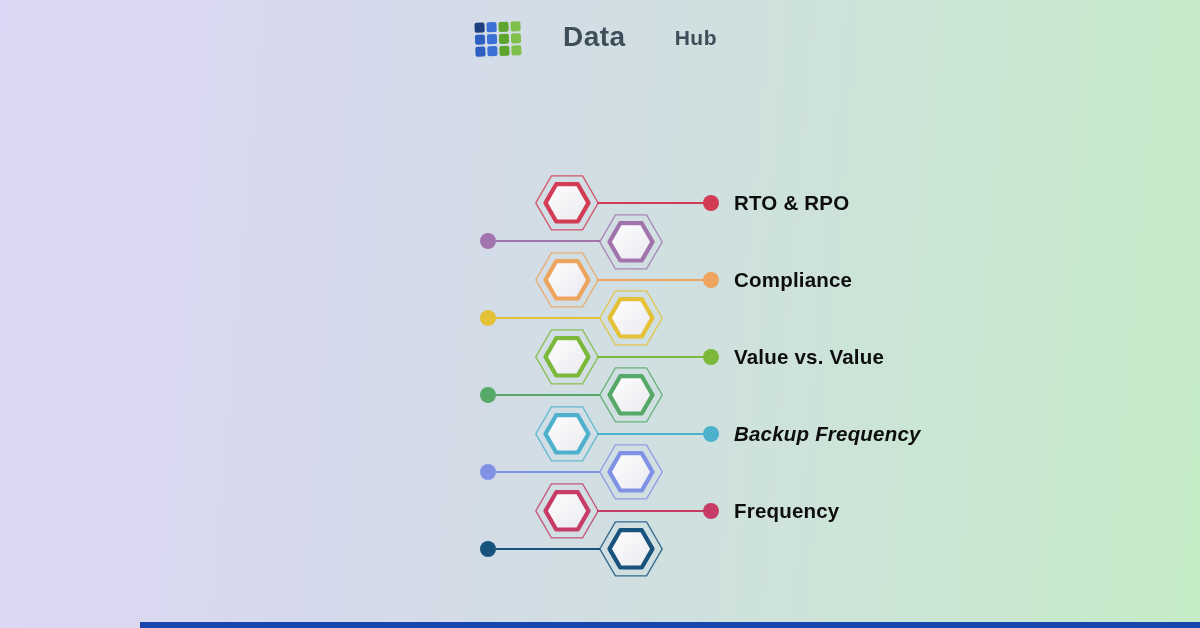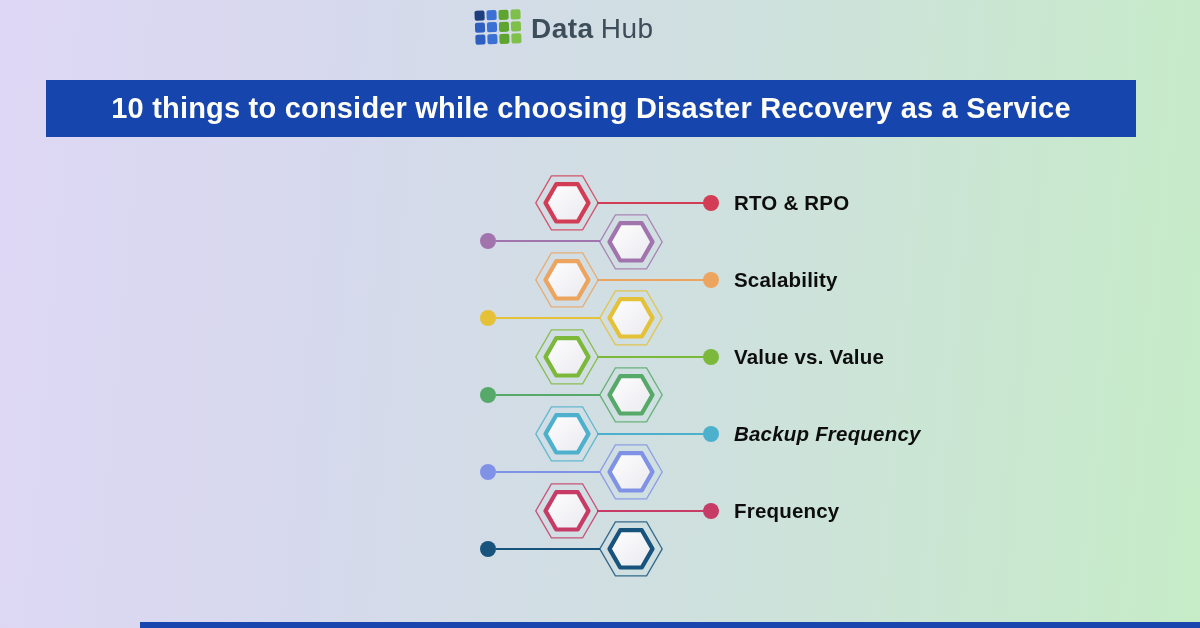--- a/index.html
+++ b/index.html
@@ -1,24 +1,24 @@
 <!DOCTYPE html>
 <html><head>
 <meta charset="utf-8">
 <style>
   html,body{margin:0;padding:0;}
   .canvas{
     position:relative;width:1200px;height:628px;overflow:hidden;
     background:linear-gradient(95deg,#ded7f5 0%,#d6d9ed 28%,#cfe0df 58%,#c6ecc7 100%);
     font-family:"Liberation Sans",sans-serif;
   }
-  .logo{position:absolute;top:8px;left:474px;display:flex;align-items:flex-end;}
+  .logo{position:absolute;top:21px;left:474px;display:flex;align-items:flex-start;gap:32px;}
   .logo-icon{display:block;transform:rotate(-2deg);}
   .brand{font-size:28px;font-weight:600;letter-spacing:.5px;margin-left:9px;}
-  .brand-sub{font-size:28px;font-weight:400;letter-spacing:.5px;margin-left:7px;padding-top:5px;}
+  .brand-sub{font-size:21px;font-weight:700;letter-spacing:.5px;margin-left:17px;padding-top:5px;}
   .banner{
     position:absolute;left:46px;top:80px;width:1090px;height:57px;
     display:flex;align-items:center;justify-content:center;
   }
   .banner h1{
     margin:0;font-size:29px;font-weight:700;letter-spacing:.2px;white-space:nowrap;
   }
   .diagram{position:absolute;left:0;top:0;width:956px;height:628px;}
   .hex-item{position:absolute;left:0;top:0;}
   .hex-svg{position:absolute;}
@@ -50,23 +50,20 @@
         <rect id="lg-22" x="25" y="25" width="10" height="10" rx="2" fill="#5ea52f"></rect>
         <rect id="lg-30" x="37" y="1" width="10" height="10" rx="2" fill="#7fc04a"></rect>
         <rect id="lg-31" x="37" y="13" width="10" height="10" rx="2" fill="#7fc04a"></rect>
         <rect id="lg-32" x="37" y="25" width="10" height="10" rx="2" fill="#7fc04a"></rect>
       </g>
     </svg>
     <span class="brand" style="color: rgb(61, 78, 90);">Data</span>
     <span class="brand-sub" style="color: rgb(61, 78, 90);">Hub</span>
   </div>
 
-  <div class="banner" style="background: rgb(23, 69, 174);">
-    <h1 style="color: rgb(253, 253, 246);">10 things to consider while choosing Disaster Recovery as a Service</h1>
-  </div>
 
   <div class="diagram">
   <div class="hex-item">
     <div class="connector" style="left:597px;top:202px;width:107px;background:#d23c55;"></div>
     <div class="dot" style="left:703px;top:195px;background:#d23c55;"></div>
     <svg class="hex-svg" style="left:534.5px;top:175.1px;" width="64" height="56" viewBox="0 0 64 56">
       <defs>
         <linearGradient id="hg0" x1="0" y1="0" x2="1" y2="1">
           <stop offset="0" stop-color="#ffffff"></stop>
           <stop offset="1" stop-color="#e9e9ef"></stop>
@@ -98,21 +95,21 @@
     <svg class="hex-svg" style="left:534.5px;top:251.99999999999997px;" width="64" height="56" viewBox="0 0 64 56">
       <defs>
         <linearGradient id="hg2" x1="0" y1="0" x2="1" y2="1">
           <stop offset="0" stop-color="#ffffff"></stop>
           <stop offset="1" stop-color="#e9e9ef"></stop>
         </linearGradient>
       </defs>
       <polygon points="0.8,27.9 16.4,0.9 47.6,0.9 63.2,27.9 47.6,54.9 16.4,54.9" fill="none" stroke="#eca45e" stroke-width="1.3" opacity="0.85"></polygon>
       <polygon points="10.5,27.9 21.2,9.2 42.8,9.2 53.5,27.9 42.8,46.5 21.2,46.5" fill="url(#hg2)" stroke="#eca45e" stroke-width="4.2" stroke-linejoin="round"></polygon>
     </svg>
-    <div class="item-label right" style="left:734px;top:265.9px;color:#0d0d0d;">Scalability</div>
+    <div class="item-label right" style="left:734px;top:265.9px;color:#0d0d0d;">Compliance</div>
   </div>
   <div class="hex-item">
     <div class="connector" style="left:496px;top:317.35px;width:104px;background:#e4c136;"></div>
     <div class="dot" style="left:480px;top:310.35px;background:#e4c136;"></div>
     <svg class="hex-svg" style="left:598.5px;top:290.45000000000005px;" width="64" height="56" viewBox="0 0 64 56">
       <defs>
         <linearGradient id="hg3" x1="0" y1="0" x2="1" y2="1">
           <stop offset="0" stop-color="#ffffff"></stop>
           <stop offset="1" stop-color="#e9e9ef"></stop>
         </linearGradient>

